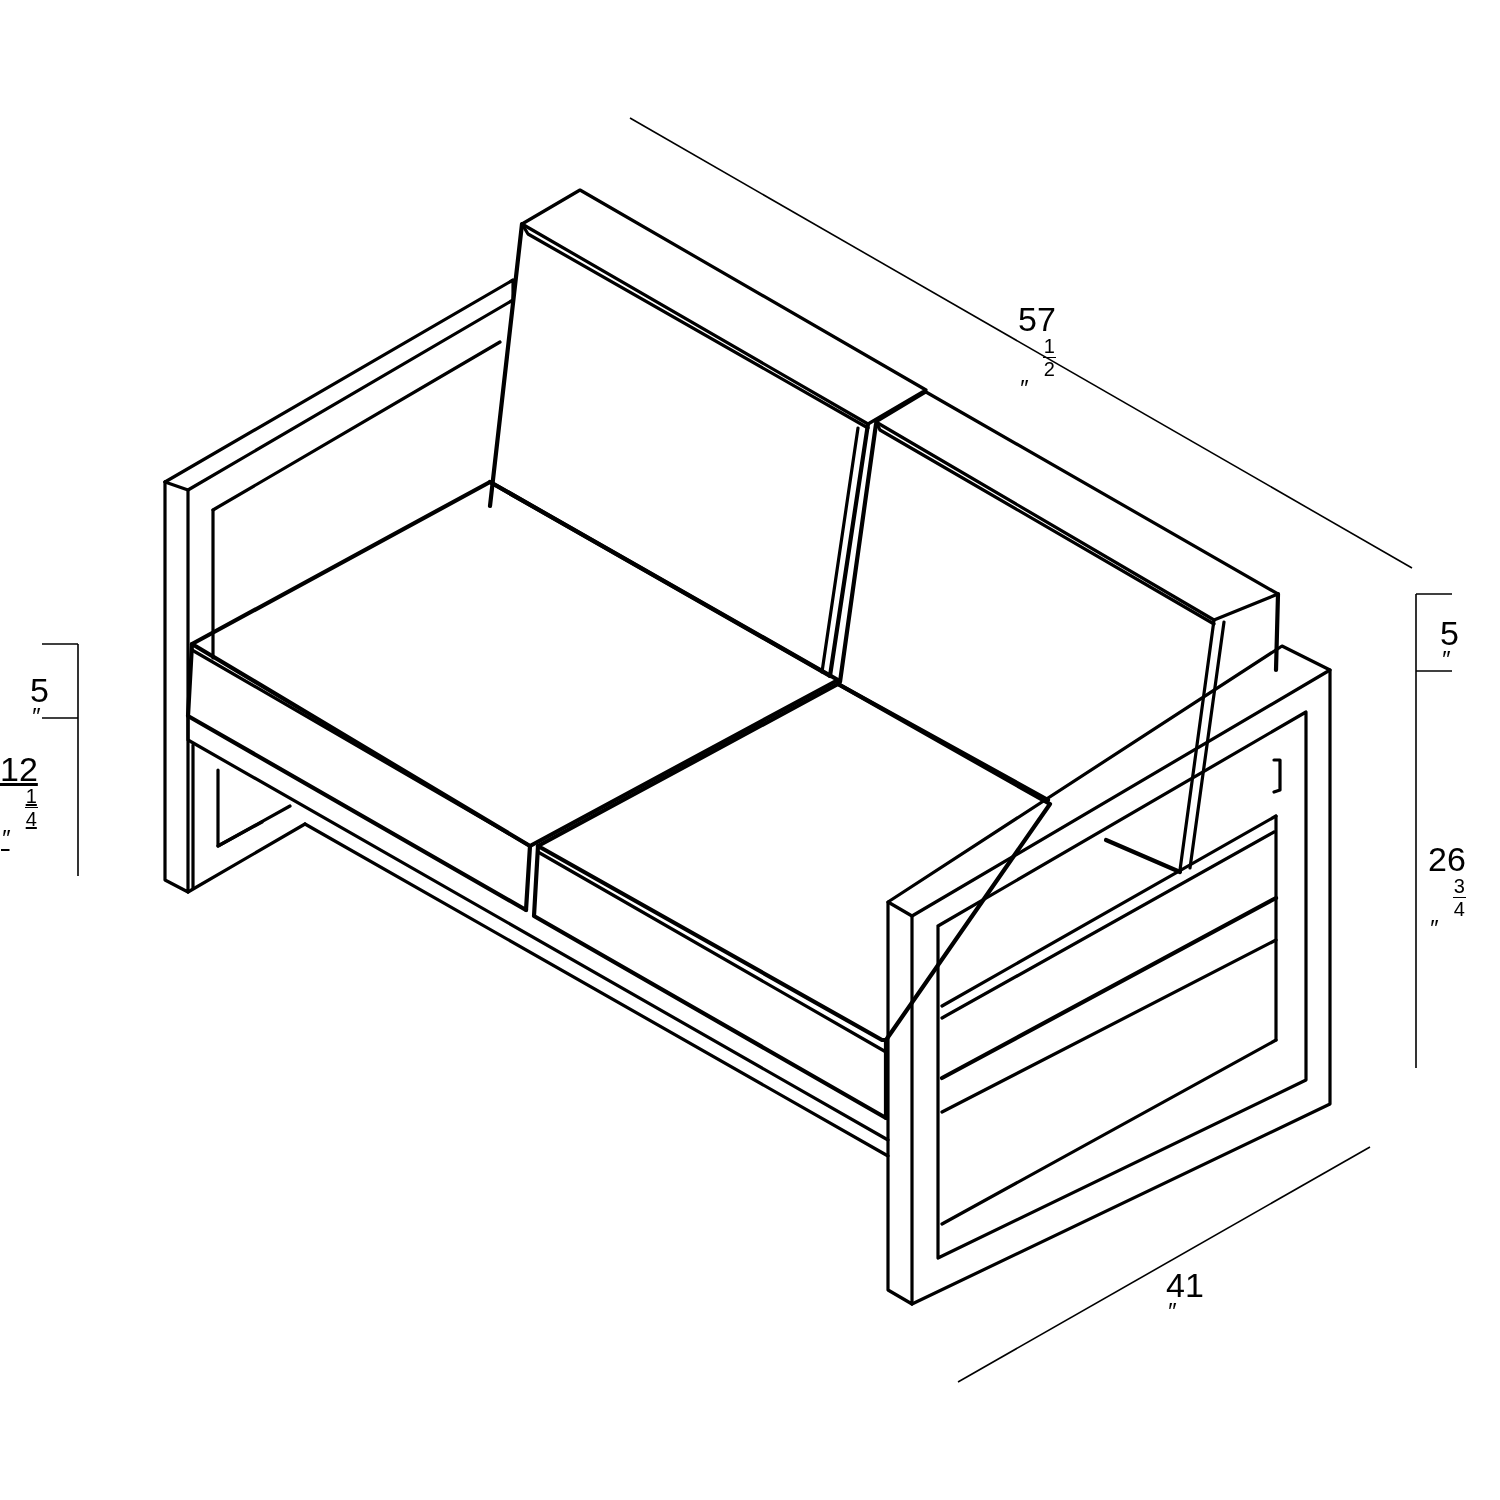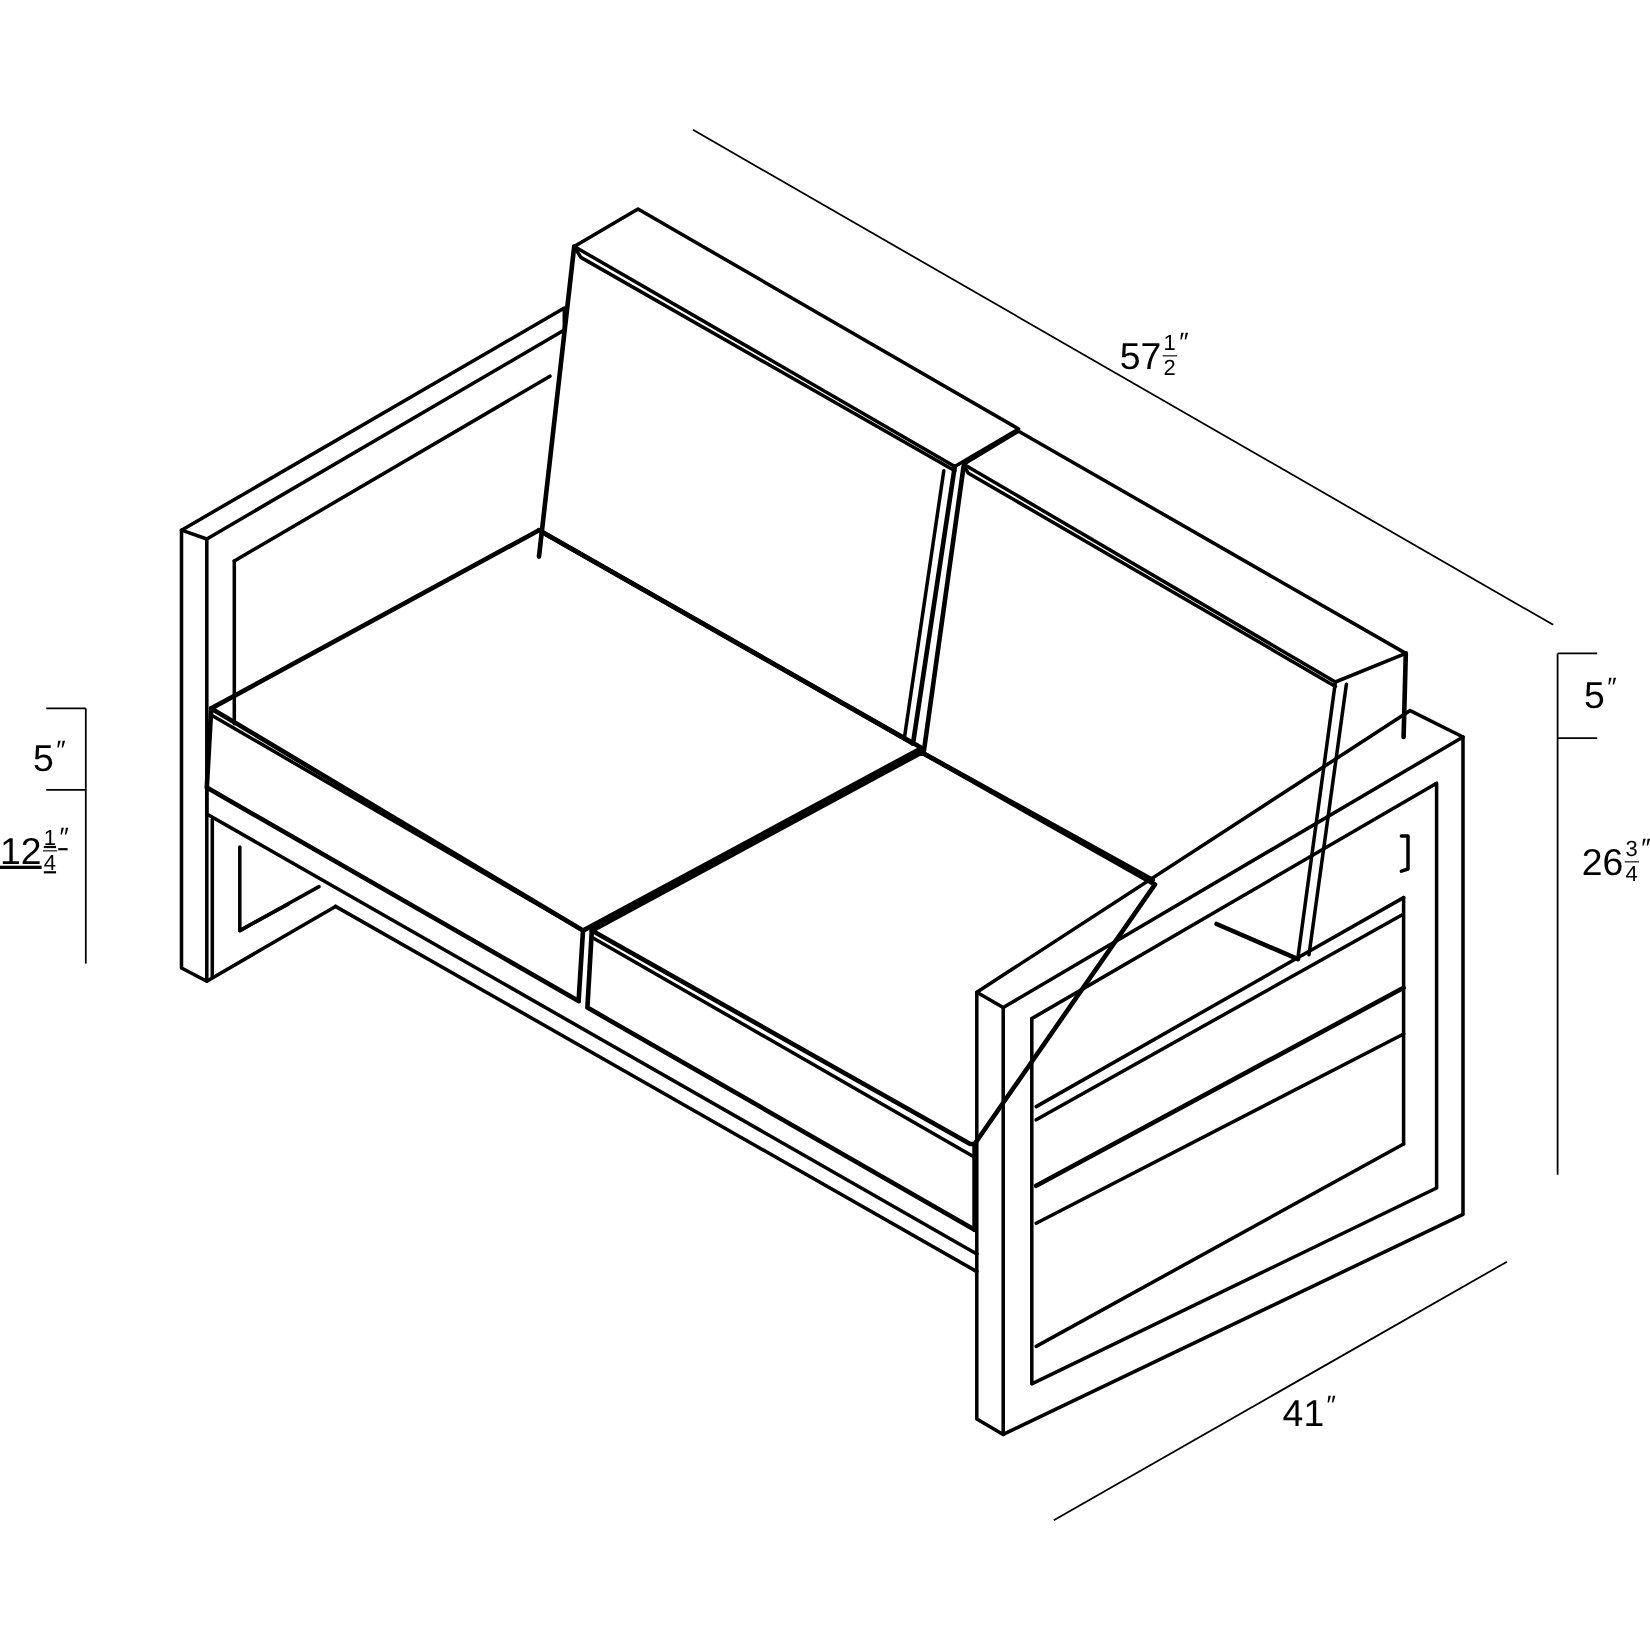--- a/index.html
+++ b/index.html
@@ -4,21 +4,21 @@
 <style>
   html, body { margin: 0; padding: 0; background: #ffffff; }
   body { width: 1500px; height: 1500px; position: relative; overflow: hidden;
          font-family: "Liberation Sans", sans-serif; }
   #drawing { position: absolute; left: 0; top: 0; width: 1500px; height: 1500px; }
   .ln { fill: none; stroke: #000; stroke-linejoin: round; stroke-linecap: round; }
   .w3 { stroke-width: 3.2; }
   .w4 { stroke-width: 4.2; }
   .dim { fill: none; stroke: #000; stroke-width: 1.6; }
   .label { position: absolute; color: #000; font-size: 34px; line-height: 1;
-           white-space: nowrap; display: flex; align-items: center; }
+           white-space: nowrap; display: flex; align-items: flex-end; flex-direction: column; }
   .frac { display: inline-flex; flex-direction: column; align-items: center;
           font-size: 20px; line-height: 1; margin-left: 1px; }
   .frac .num { border-bottom: 1.6px solid #000; padding: 0 1px 1px 1px; }
   .frac .den { padding-top: 1px; }
   .inch { font-size: 24px; align-self: flex-start; margin-left: 1px; margin-top: -2px; font-style: italic; }
 </style>
 </head>
 <body>
 
 <svg id="drawing" viewBox="0 0 1500 1500" xmlns="http://www.w3.org/2000/svg">
@@ -127,21 +127,21 @@
 <div class="label" style="left:1166px; top:1268px;">
   <span>41</span>
   <span class="inch">″</span>
 </div>
 
 <div class="label" style="left:1440px; top:616px;">
   <span>5</span>
   <span class="inch">″</span>
 </div>
 
-<div class="label" style="left:1428px; top:762px;margin-left:10px;">
+<div class="label" style="left:1428px; top:842px;">
   <span>26</span>
   <span class="frac">
     <span class="num">3</span>
     <span class="den">4</span>
   </span>
   <span class="inch">″</span>
 </div>
 
 <div class="label" style="left:30px; top:673px;">
   <span>5</span>

